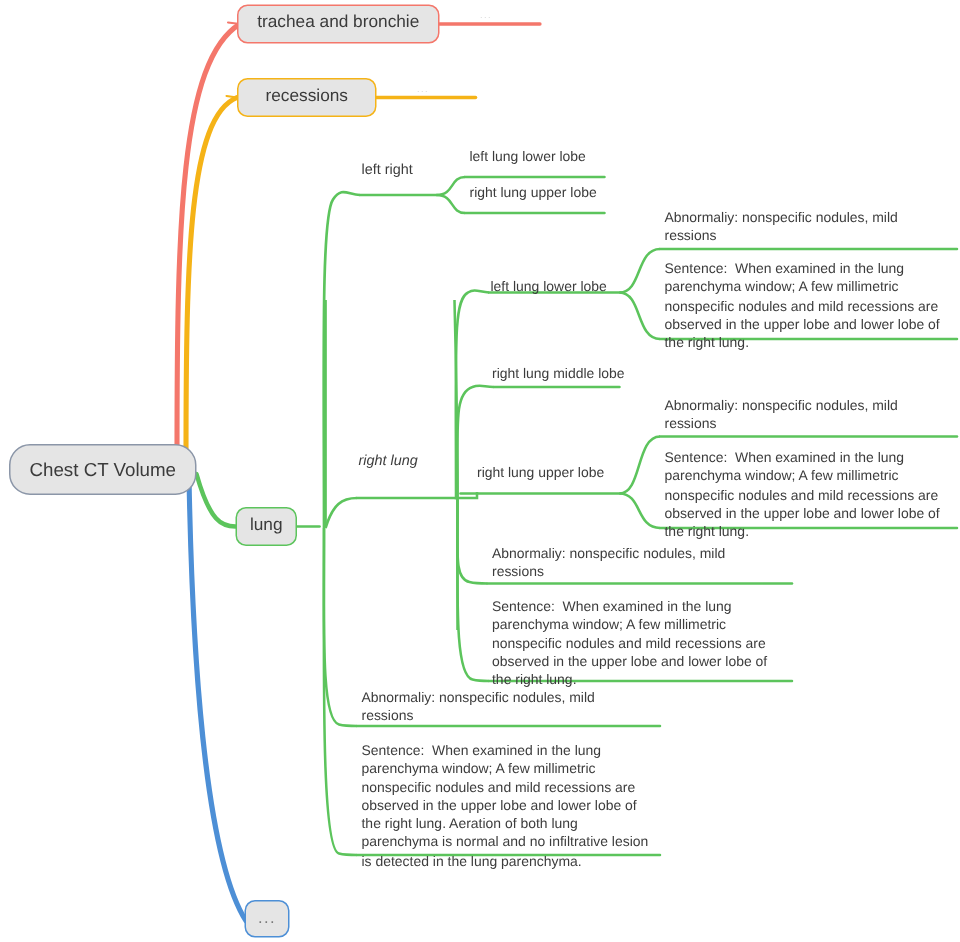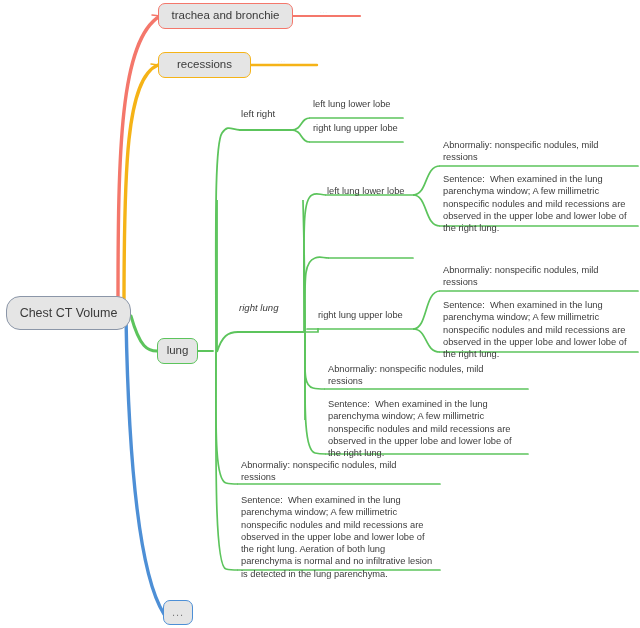--- a/index.html
+++ b/index.html
@@ -151,20 +151,21 @@
   <div class="leaf label" style="left:241px;top:108px;width:60px;">left right</div>
   <div class="leaf" style="left:313px;top:98px;width:110px;">left lung lower lobe</div>
   <div class="leaf" style="left:313px;top:122px;width:110px;">right lung upper lobe</div>
 
   <div class="leaf label" style="left:239px;top:302px;width:64px;font-style:italic;">right lung</div>
 
   <div class="leaf" style="left:327px;top:185px;width:120px;">left lung lower lobe</div>
   <div class="leaf" style="left:443px;top:139px;width:190px;">Abnormaliy: nonspecific nodules, mild ressions</div>
   <div class="leaf" style="left:443px;top:173px;width:193px;">Sentence:  When examined in the lung parenchyma window; A few millimetric nonspecific nodules and mild recessions are observed in the upper lobe and lower lobe of the right lung.</div>
 
+  <div class="leaf" style="left:328px;top:243px;width:125px;">right lung middle lobe</div>
 
   <div class="leaf" style="left:318px;top:309px;width:120px;">right lung upper lobe</div>
   <div class="leaf" style="left:443px;top:264px;width:190px;">Abnormaliy: nonspecific nodules, mild ressions</div>
   <div class="leaf" style="left:443px;top:299px;width:193px;">Sentence:  When examined in the lung parenchyma window; A few millimetric nonspecific nodules and mild recessions are observed in the upper lobe and lower lobe of the right lung.</div>
 
   <div class="leaf" style="left:328px;top:363px;width:190px;">Abnormaliy: nonspecific nodules, mild ressions</div>
   <div class="leaf" style="left:328px;top:398px;width:193px;">Sentence:  When examined in the lung parenchyma window; A few millimetric nonspecific nodules and mild recessions are observed in the upper lobe and lower lobe of the right lung.</div>
 
   <div class="leaf" style="left:241px;top:459px;width:190px;">Abnormaliy: nonspecific nodules, mild ressions</div>
   <div class="leaf" style="left:241px;top:494px;width:193px;">Sentence:  When examined in the lung parenchyma window; A few millimetric nonspecific nodules and mild recessions are observed in the upper lobe and lower lobe of the right lung. Aeration of both lung parenchyma is normal and no infiltrative lesion is detected in the lung parenchyma.</div>

